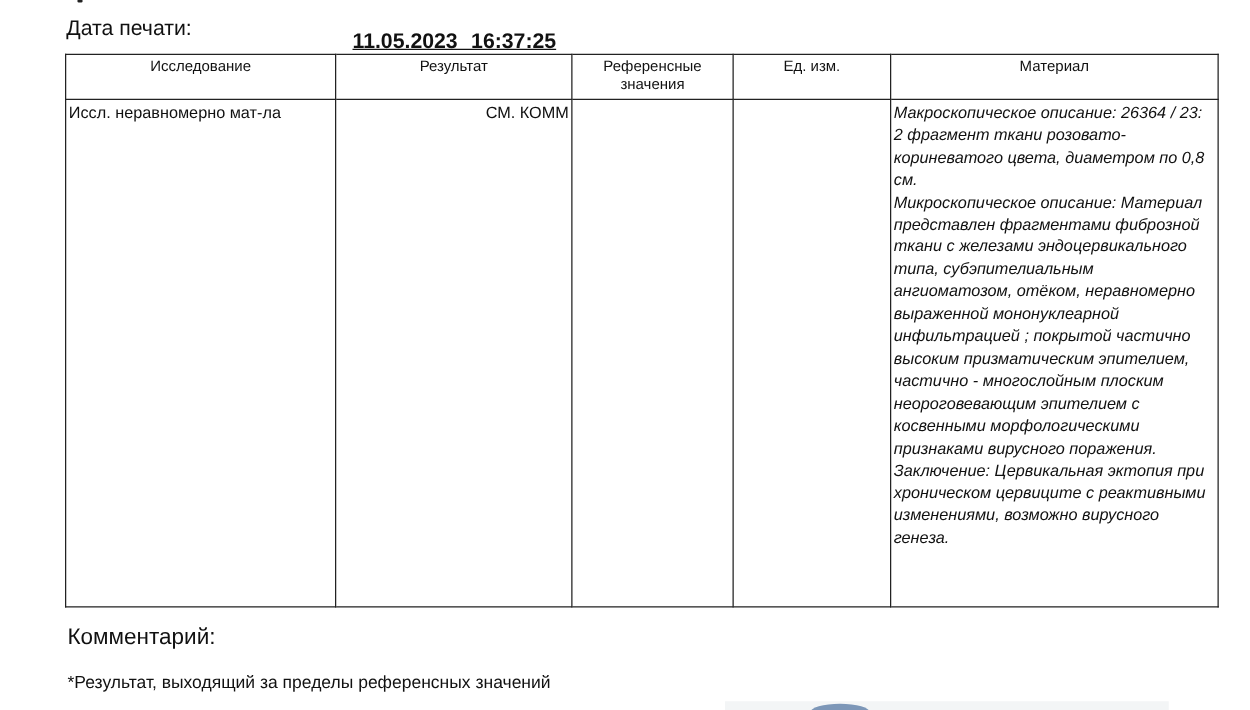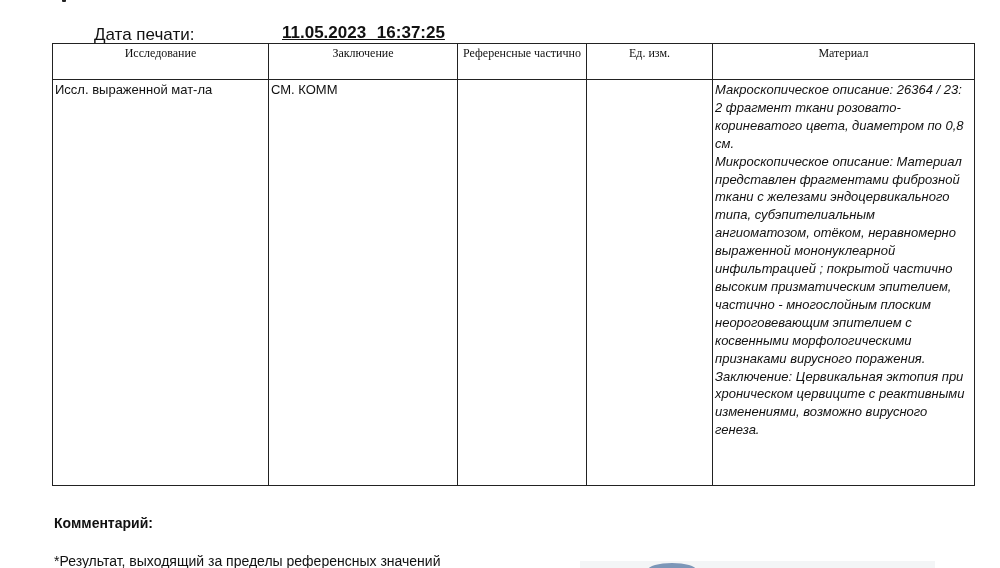--- a/index.html
+++ b/index.html
@@ -28,23 +28,22 @@
       position: absolute;
       left: 53px;
       top: 8px;
       height: 22px;
       font-size: 17px;
       line-height: 22px;
     }
     .print-date-label {
       position: absolute;
       left: 0;
-      top: 16px;
+      top: 4px;
       white-space: nowrap;
-      margin-left: 41px;
     }
     .print-date-value {
       position: absolute;
       left: 229px;
       top: 14px;
       font-weight: bold;
       white-space: nowrap;
       word-spacing: 6px;
       text-decoration: underline;
     }
@@ -63,43 +62,40 @@
       vertical-align: top;
       padding: 0 2px;
     }
     table.results th {
       font-weight: normal;
       font-size: 12px;
       line-height: 14px;
       text-align: center;
       height: 33px;
       padding-top: 2px;
-      font-family: Liberation Serif, serif;
     }
     table.results td {
       height: 404px;
       line-height: 17.9px;
       padding-top: 1px;
     }
-    td.col-result { text-align: left; }
+    td.col-result { text-align: right; }
     td.col-comment { white-space: pre-line; padding-left: 3px; font-style: italic; }
     .comment-label {
       position: absolute;
       left: 54px;
       top: 499px;
-      font-size: 14px;
-      font-weight: bold;
-      margin-top: 16px;
+      font-size: 18px;
+      font-weight: normal;
     }
     .footnote {
       position: absolute;
       left: 54px;
       top: 537px;
       font-size: 14px;
-      margin-top: 16px;
     }
     .stamp-band {
       position: absolute;
       left: 580px;
       top: 561px;
       width: 355px;
       height: 7px;
       background: #f3f5f6;
     }
     .stamp-arc {
@@ -126,29 +122,29 @@
   <colgroup>
     <col style="width:216px">
     <col style="width:189px">
     <col style="width:129px">
     <col style="width:126px">
     <col style="width:262px">
   </colgroup>
   <thead>
     <tr>
       <th>Исследование</th>
-      <th>Заключение</th>
-      <th>Референсные частично</th>
+      <th>Результат</th>
+      <th>Референсные значения</th>
       <th>Ед. изм.</th>
       <th>Материал</th>
     </tr>
   </thead>
   <tbody>
     <tr>
-      <td class="col-study">Иссл. выраженной мат-ла</td>
+      <td class="col-study">Иссл. неравномерно мат-ла</td>
       <td class="col-result">СМ. КОММ</td>
       <td class="col-reference"></td>
       <td class="col-unit"></td>
       <td class="col-comment">Макроскопическое описание: 26364 / 23:
 2 фрагмент ткани розовато-кориневатого цвета, диаметром по 0,8 см.
 Микроскопическое описание: Материал представлен фрагментами фиброзной ткани с железами эндоцервикального типа, субэпителиальным ангиоматозом, отёком, неравномерно выраженной мононуклеарной инфильтрацией ; покрытой частично высоким призматическим эпителием, частично - многослойным плоским неороговевающим эпителием с косвенными морфологическими признаками вирусного поражения.
 Заключение: Цервикальная эктопия при хроническом цервиците с реактивными изменениями, возможно вирусного генеза.</td>
     </tr>
   </tbody>
 </table>

